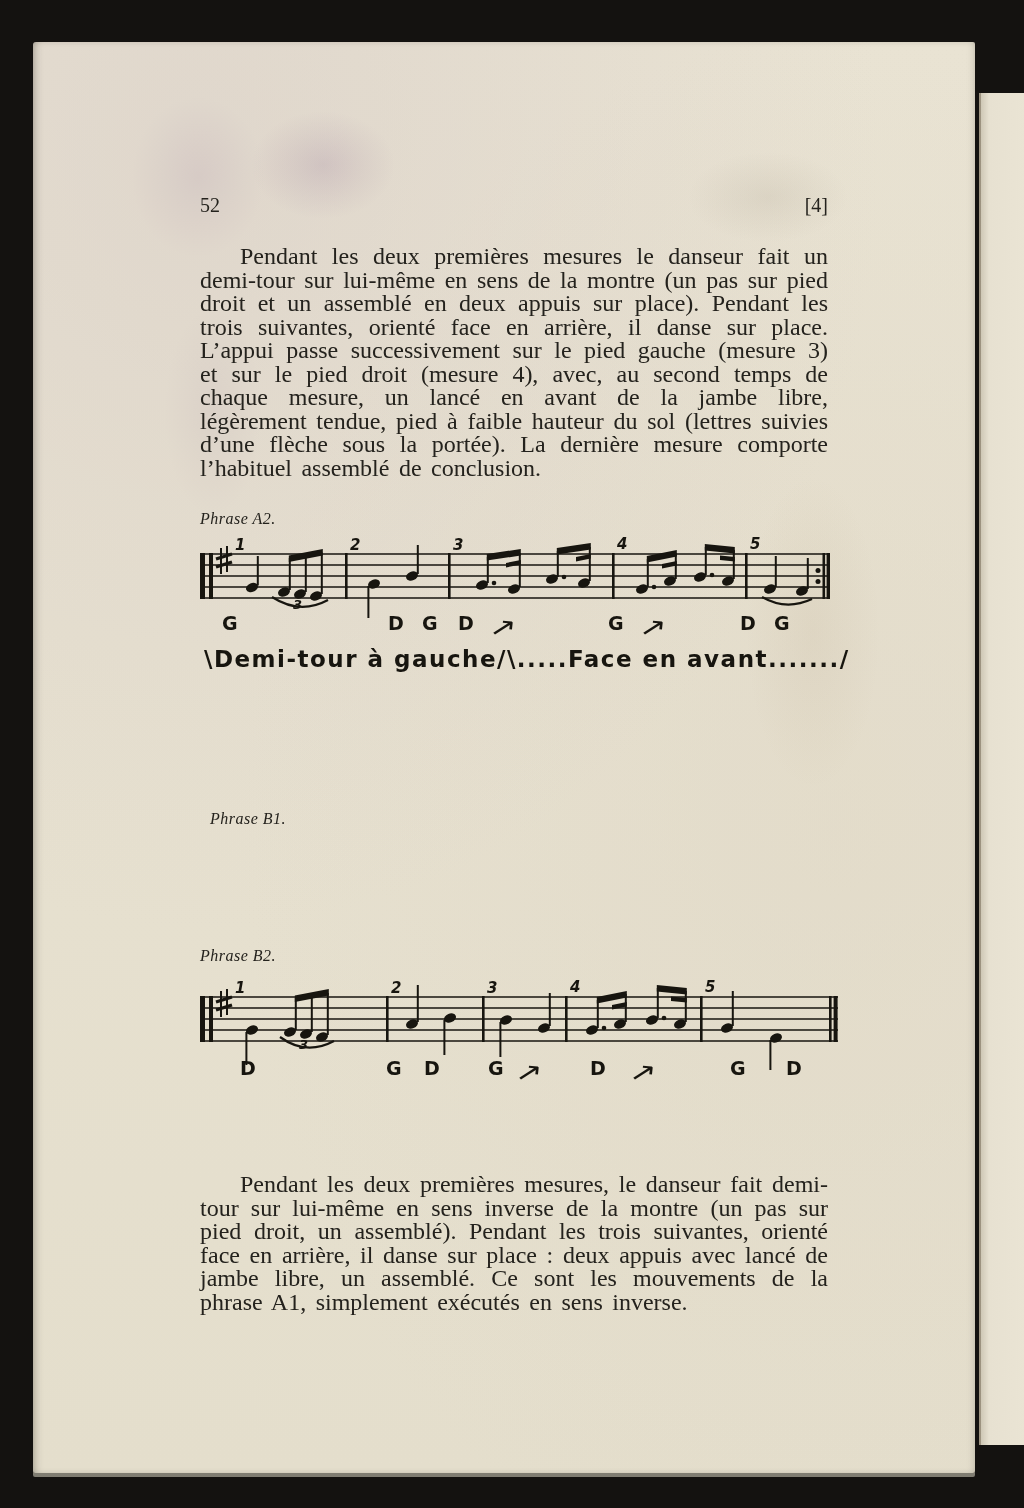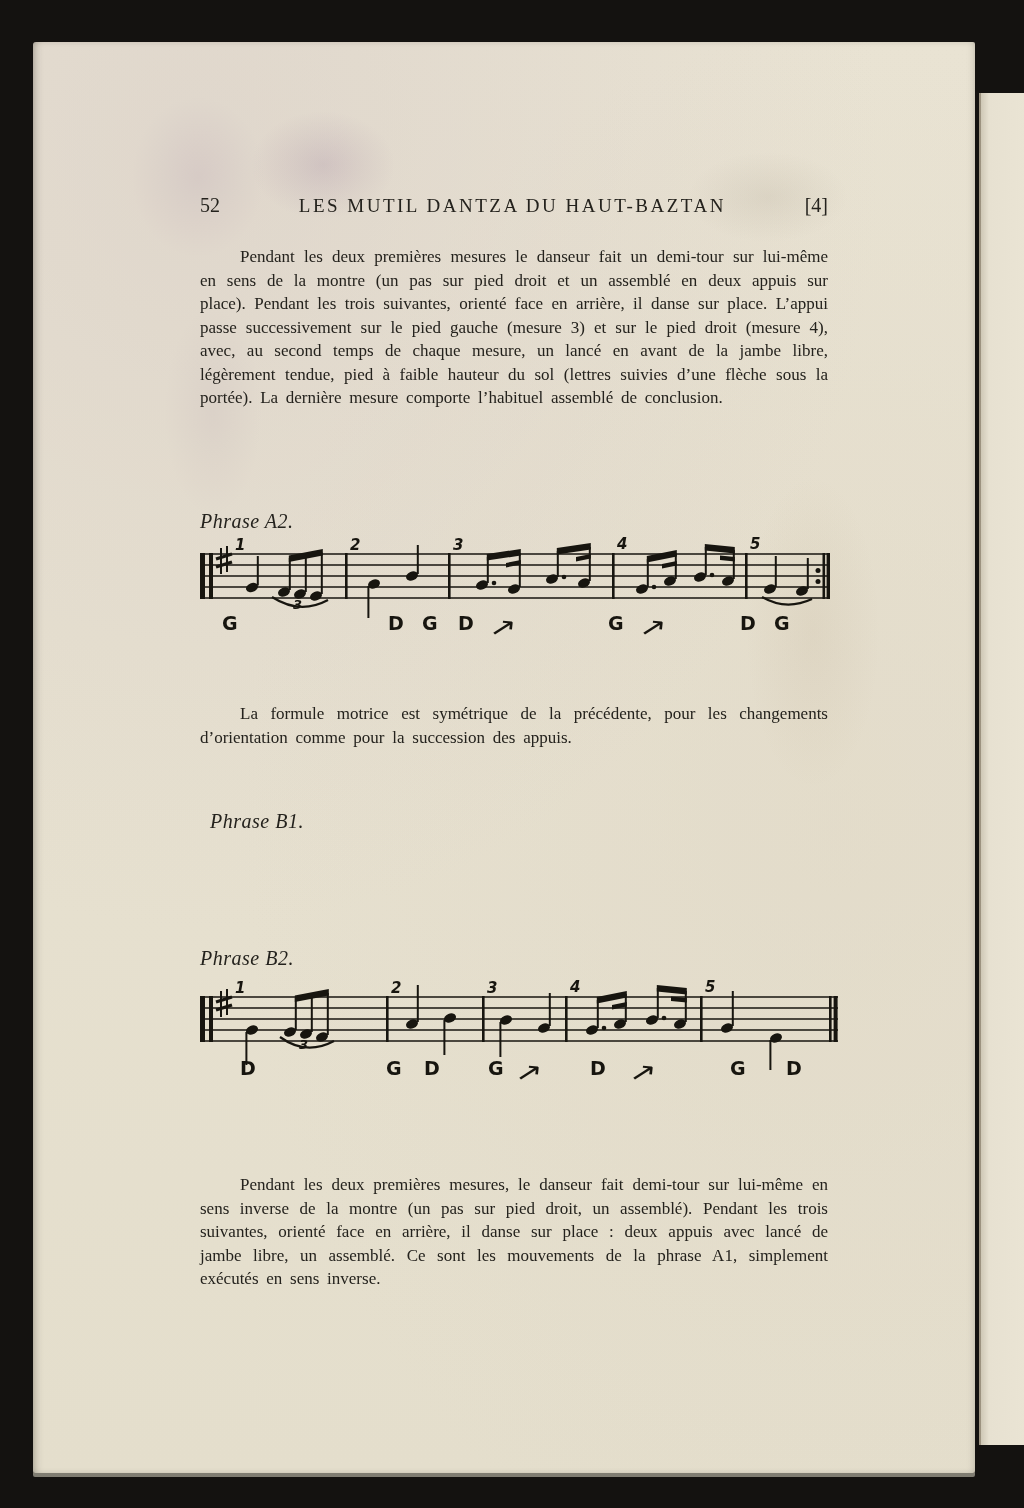--- a/index.html
+++ b/index.html
@@ -40,30 +40,30 @@
   }
   .content{position:absolute;left:167px;top:0;width:628px;height:100%;color:#24221d;}
   .hdr{
     position:absolute;top:152px;left:0;width:100%;
     display:flex;justify-content:space-between;align-items:baseline;
     font-size:20px;
   }
   .hdr .title{letter-spacing:2.5px;font-size:19px;}
   .para{
     position:absolute;left:0;width:100%;
-    font-size:17px;line-height:23.5px;
+    font-size:24px;line-height:23.5px;
     text-align:justify;text-indent:40px;
     word-spacing:3.5px;margin:0;
   }
   .p1{top:203px;}
   .p2{top:660px;}
   .p3{top:802px;}
   .p4{top:1131px;}
   .phrase-label{
-    position:absolute;left:0;font-style:italic;font-size:20px;letter-spacing:0.5px;
+    position:absolute;left:0;font-style:italic;font-size:16px;letter-spacing:0.5px;
   }
   .lblA2{top:468px;} .lblB1{top:768px;margin-left:10px;} .lblB2{top:905px;}
   .staff-block{position:absolute;left:0;width:100%;}
   .blockA2{top:492px;height:168px;}
   .blockB2{top:935px;height:172px;}
   .staff-svg{position:absolute;left:0;top:0;}
   .mnum{font-family:"DejaVu Sans",sans-serif;font-style:italic;font-weight:600;font-size:15px;fill:#17150f;}
   .tnum{font-family:"DejaVu Sans",sans-serif;font-style:italic;font-weight:700;font-size:13px;fill:#17150f;}
   .chords{position:absolute;left:0;width:100%;height:30px;
     font-family:"DejaVu Sans",sans-serif;font-weight:700;font-size:19px;color:#17150f;}
@@ -86,21 +86,20 @@
   <div class="stain stain1"></div>
   <div class="stain stain2"></div>
   <div class="stain stain3"></div>
   <div class="stain stain4"></div>
   <div class="stain stain5"></div>
 
   <div class="content">
 
     <div class="hdr">
       <span>52</span>
-      <span class="title">LES MUTIL DANTZA DU HAUT-BAZTAN</span>
       <span>[4]</span>
     </div>
 
     <p class="para p1">Pendant les deux premières mesures le danseur fait un demi-tour sur lui-même en sens de la montre (un pas sur pied droit et un assemblé en deux appuis sur place). Pendant les trois suivantes, orienté face en arrière, il danse sur place. L’appui passe successivement sur le pied gauche (mesure 3) et sur le pied droit (mesure 4), avec, au second temps de chaque mesure, un lancé en avant de la jambe libre, légèrement tendue, pied à faible hauteur du sol (lettres suivies d’une flèche sous la portée). La dernière mesure comporte l’habituel assemblé de conclusion.</p>
 
     <div class="phrase-label lblA2">Phrase A2.</div>
 
     <div class="staff-block blockA2">
       <svg class="staff-svg" width="630" height="96" viewBox="0 0 630 96">
 
@@ -196,23 +195,23 @@
         <span style="left:22px">G</span>
         <span style="left:188px">D</span>
         <span style="left:222px">G</span>
         <span style="left:258px">D</span>
         <span class="arrow" style="left:292px">↗</span>
         <span style="left:408px">G</span>
         <span class="arrow" style="left:442px">↗</span>
         <span style="left:540px">D</span>
         <span style="left:574px">G</span>
       </div>
+      <div class="annotation">\Demi-tour à gauche/\.....Face en avant......./</div>
     </div>
 
-    <p class="para p2">La formule motrice est symétrique de la précédente, pour les changements d’orientation comme pour la succession des appuis.</p>
 
     <div class="phrase-label lblB1">Phrase B1.</div>
 
 
     <div class="phrase-label lblB2">Phrase B2.</div>
 
     <div class="staff-block blockB2">
       <svg class="staff-svg" width="640" height="100" viewBox="0 0 640 100">
         <g class="ink" stroke-width="1.3">
           <line x1="2" y1="20" x2="638" y2="20"></line>

